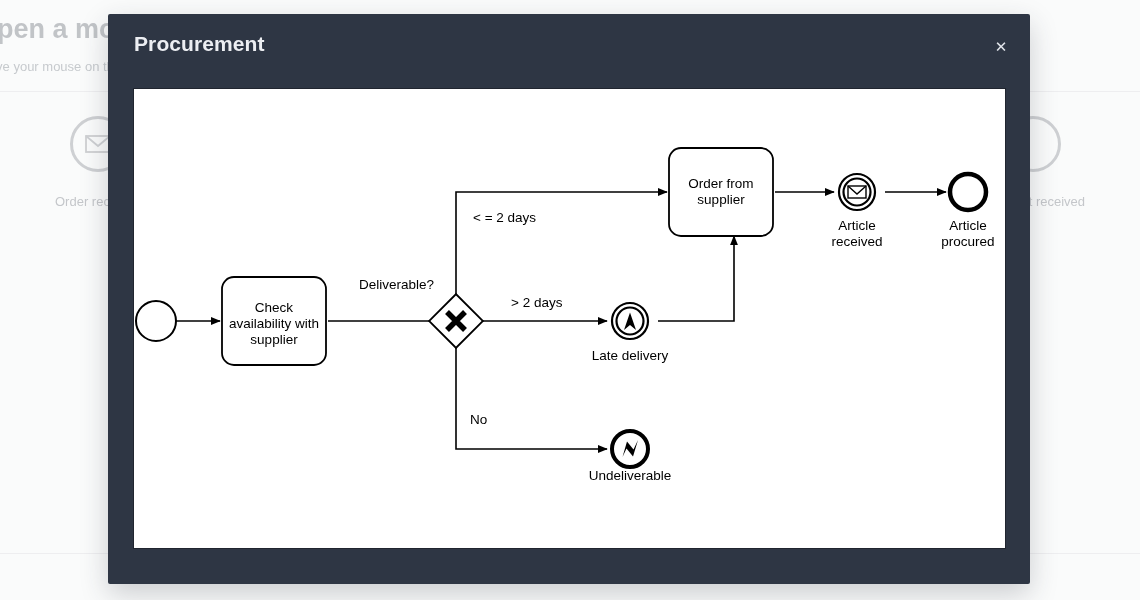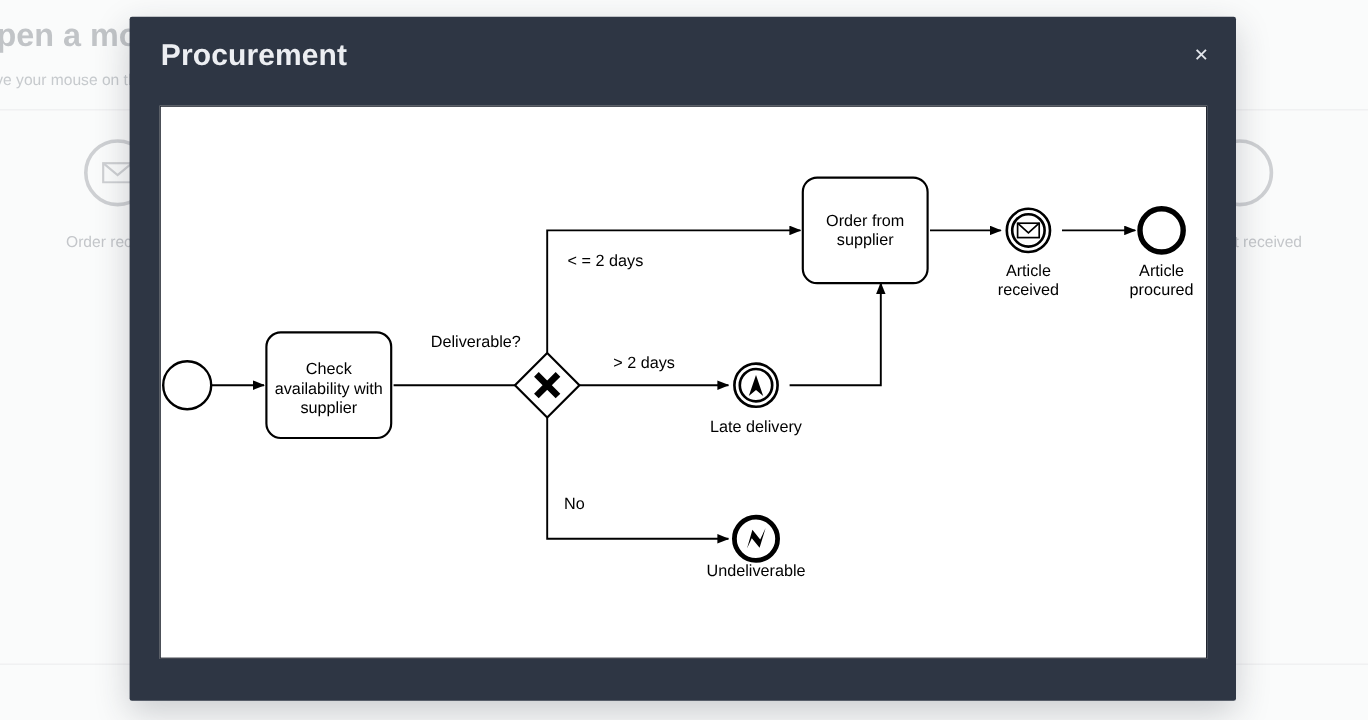--- a/index.html
+++ b/index.html
@@ -74,21 +74,21 @@
     position: absolute;
     left: 108px; top: 14px;
     width: 922px; height: 570px;
     background: #2e3644;
     box-shadow: 0 10px 28px rgba(40,45,58,0.22);
     border-radius: 2px;
   }
   .modal-title {
     position: absolute;
     left: 26px; top: 18px;
-    font-size: 25px;
+    font-size: 21px;
     font-weight: bold;
     color: #eceef2;
     letter-spacing: 0.1px;
   }
   .modal-close {
     position: absolute;
     right: 18px; top: 21px;
     width: 22px; height: 22px;
     display: flex; align-items: center; justify-content: center;
     color: #e3e6ec;

